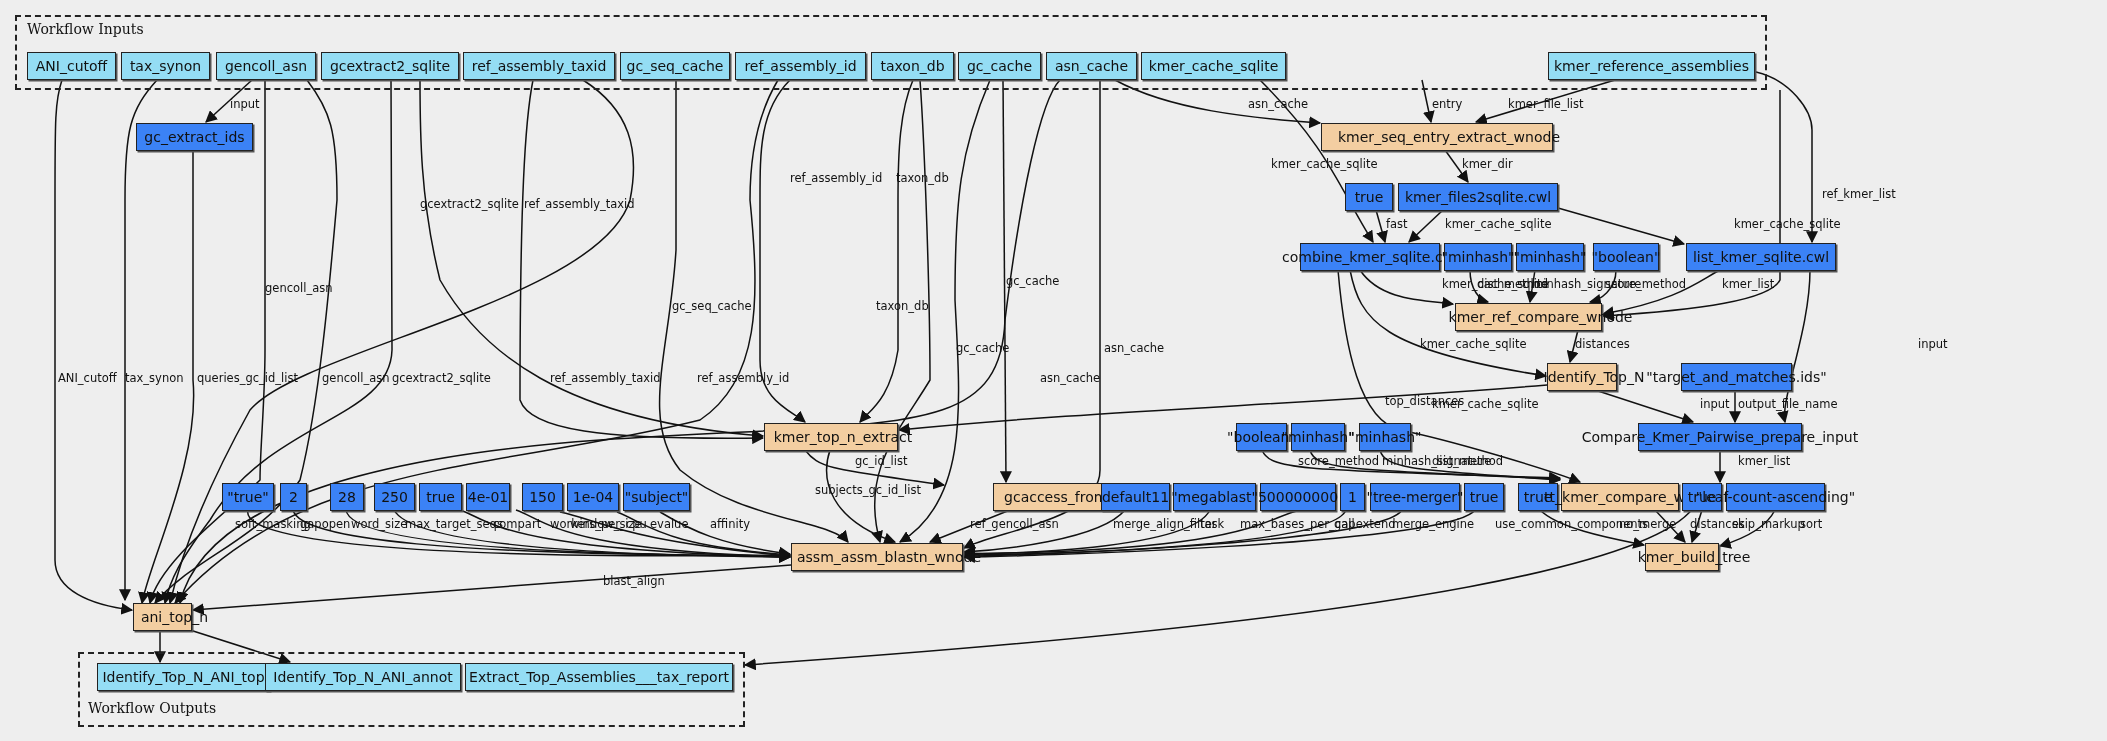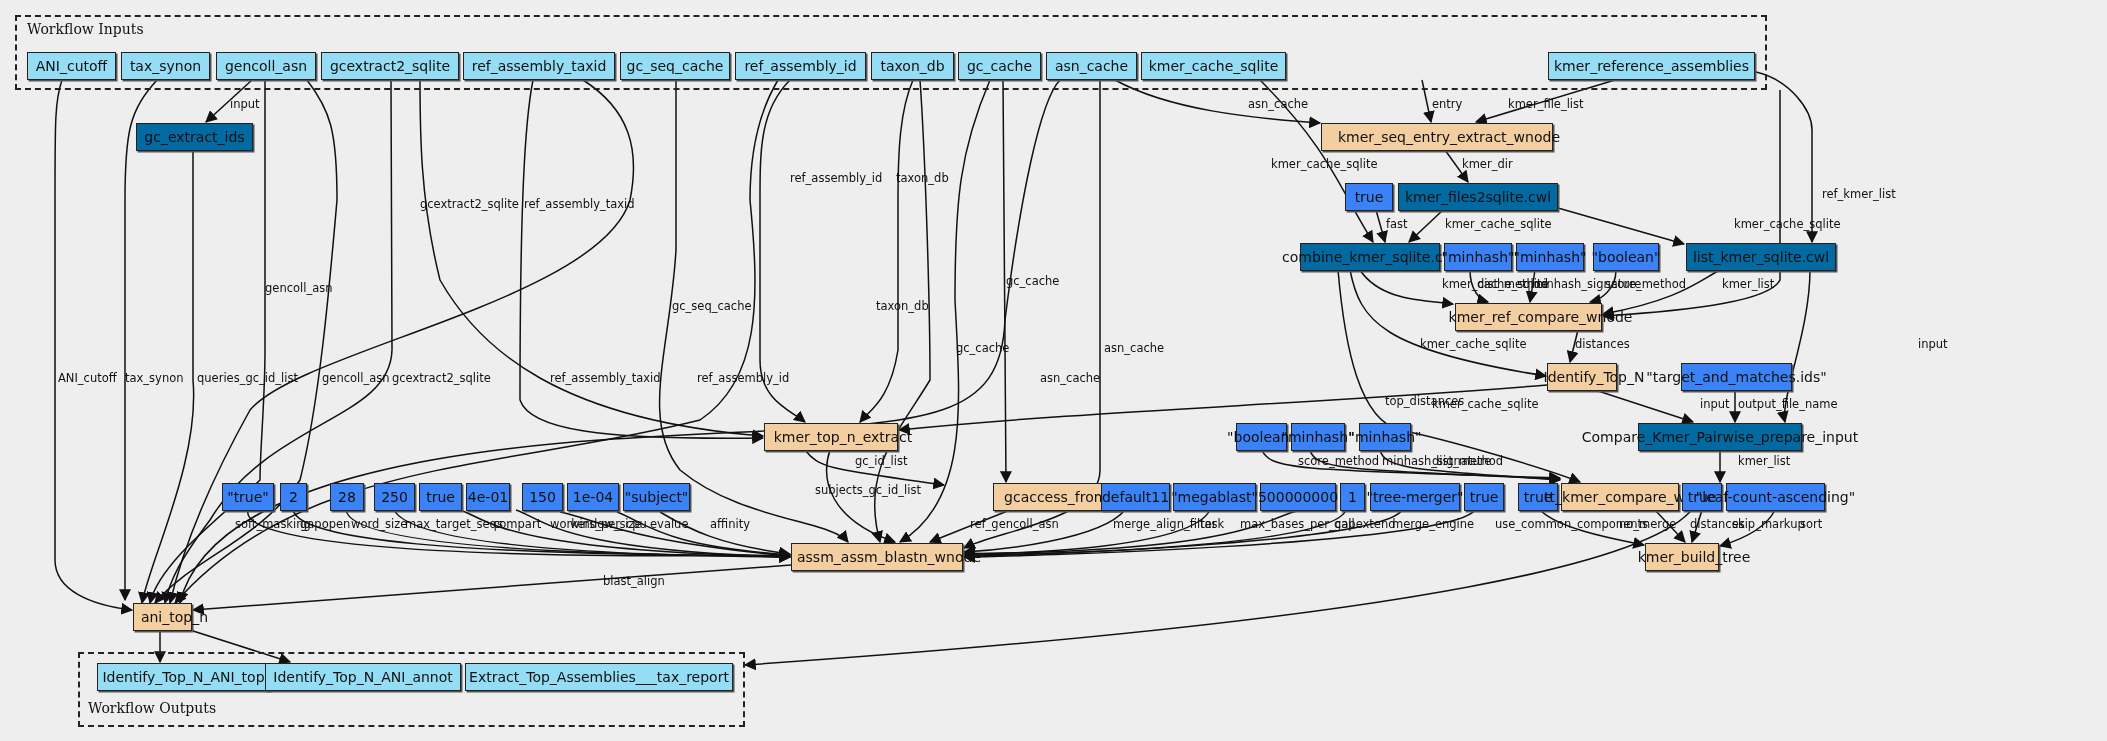--- a/index.html
+++ b/index.html
@@ -3,21 +3,21 @@
 <meta charset="utf-8">
 <style>
   html, body { margin:0; padding:0; background:#eeeeee; }
   body { width:2107px; height:741px; position:relative; overflow:hidden; font-family:"DejaVu Sans", sans-serif; }
   #graph { position:absolute; left:0; top:0; width:2107px; height:741px; }
   .cluster { position:absolute; border:2px dashed #222; box-sizing:border-box; }
   .cluster-label { position:absolute; font-family:"DejaVu Serif", serif; font-size:14px; color:#111; }
   .node { position:absolute; box-sizing:border-box; border:1.5px solid #222; box-shadow:1.5px 1.5px 0 #555; font-size:14px; color:#111; display:flex; align-items:center; justify-content:center; white-space:nowrap; height:28px; padding:0 8px; }
   .node.input, .node.output { background:#94ddf4; }
   .node.step { background:#f3cea1;padding-left:32px; }
-  .node.tool { background:#0369a1; }
+  .node.tool { background:#3b82f6; }
   .node.const { background:#3b82f6; }
   svg { position:absolute; left:0; top:0; }
   .edge { fill:none; stroke:#111; stroke-width:1.5; }
   .elabel { font-size:11.5px; fill:#111; font-family:"DejaVu Sans", sans-serif; }
 </style>
 </head>
 <body>
 
 <div id="graph">
   <svg id="edges" width="2107" height="741">

